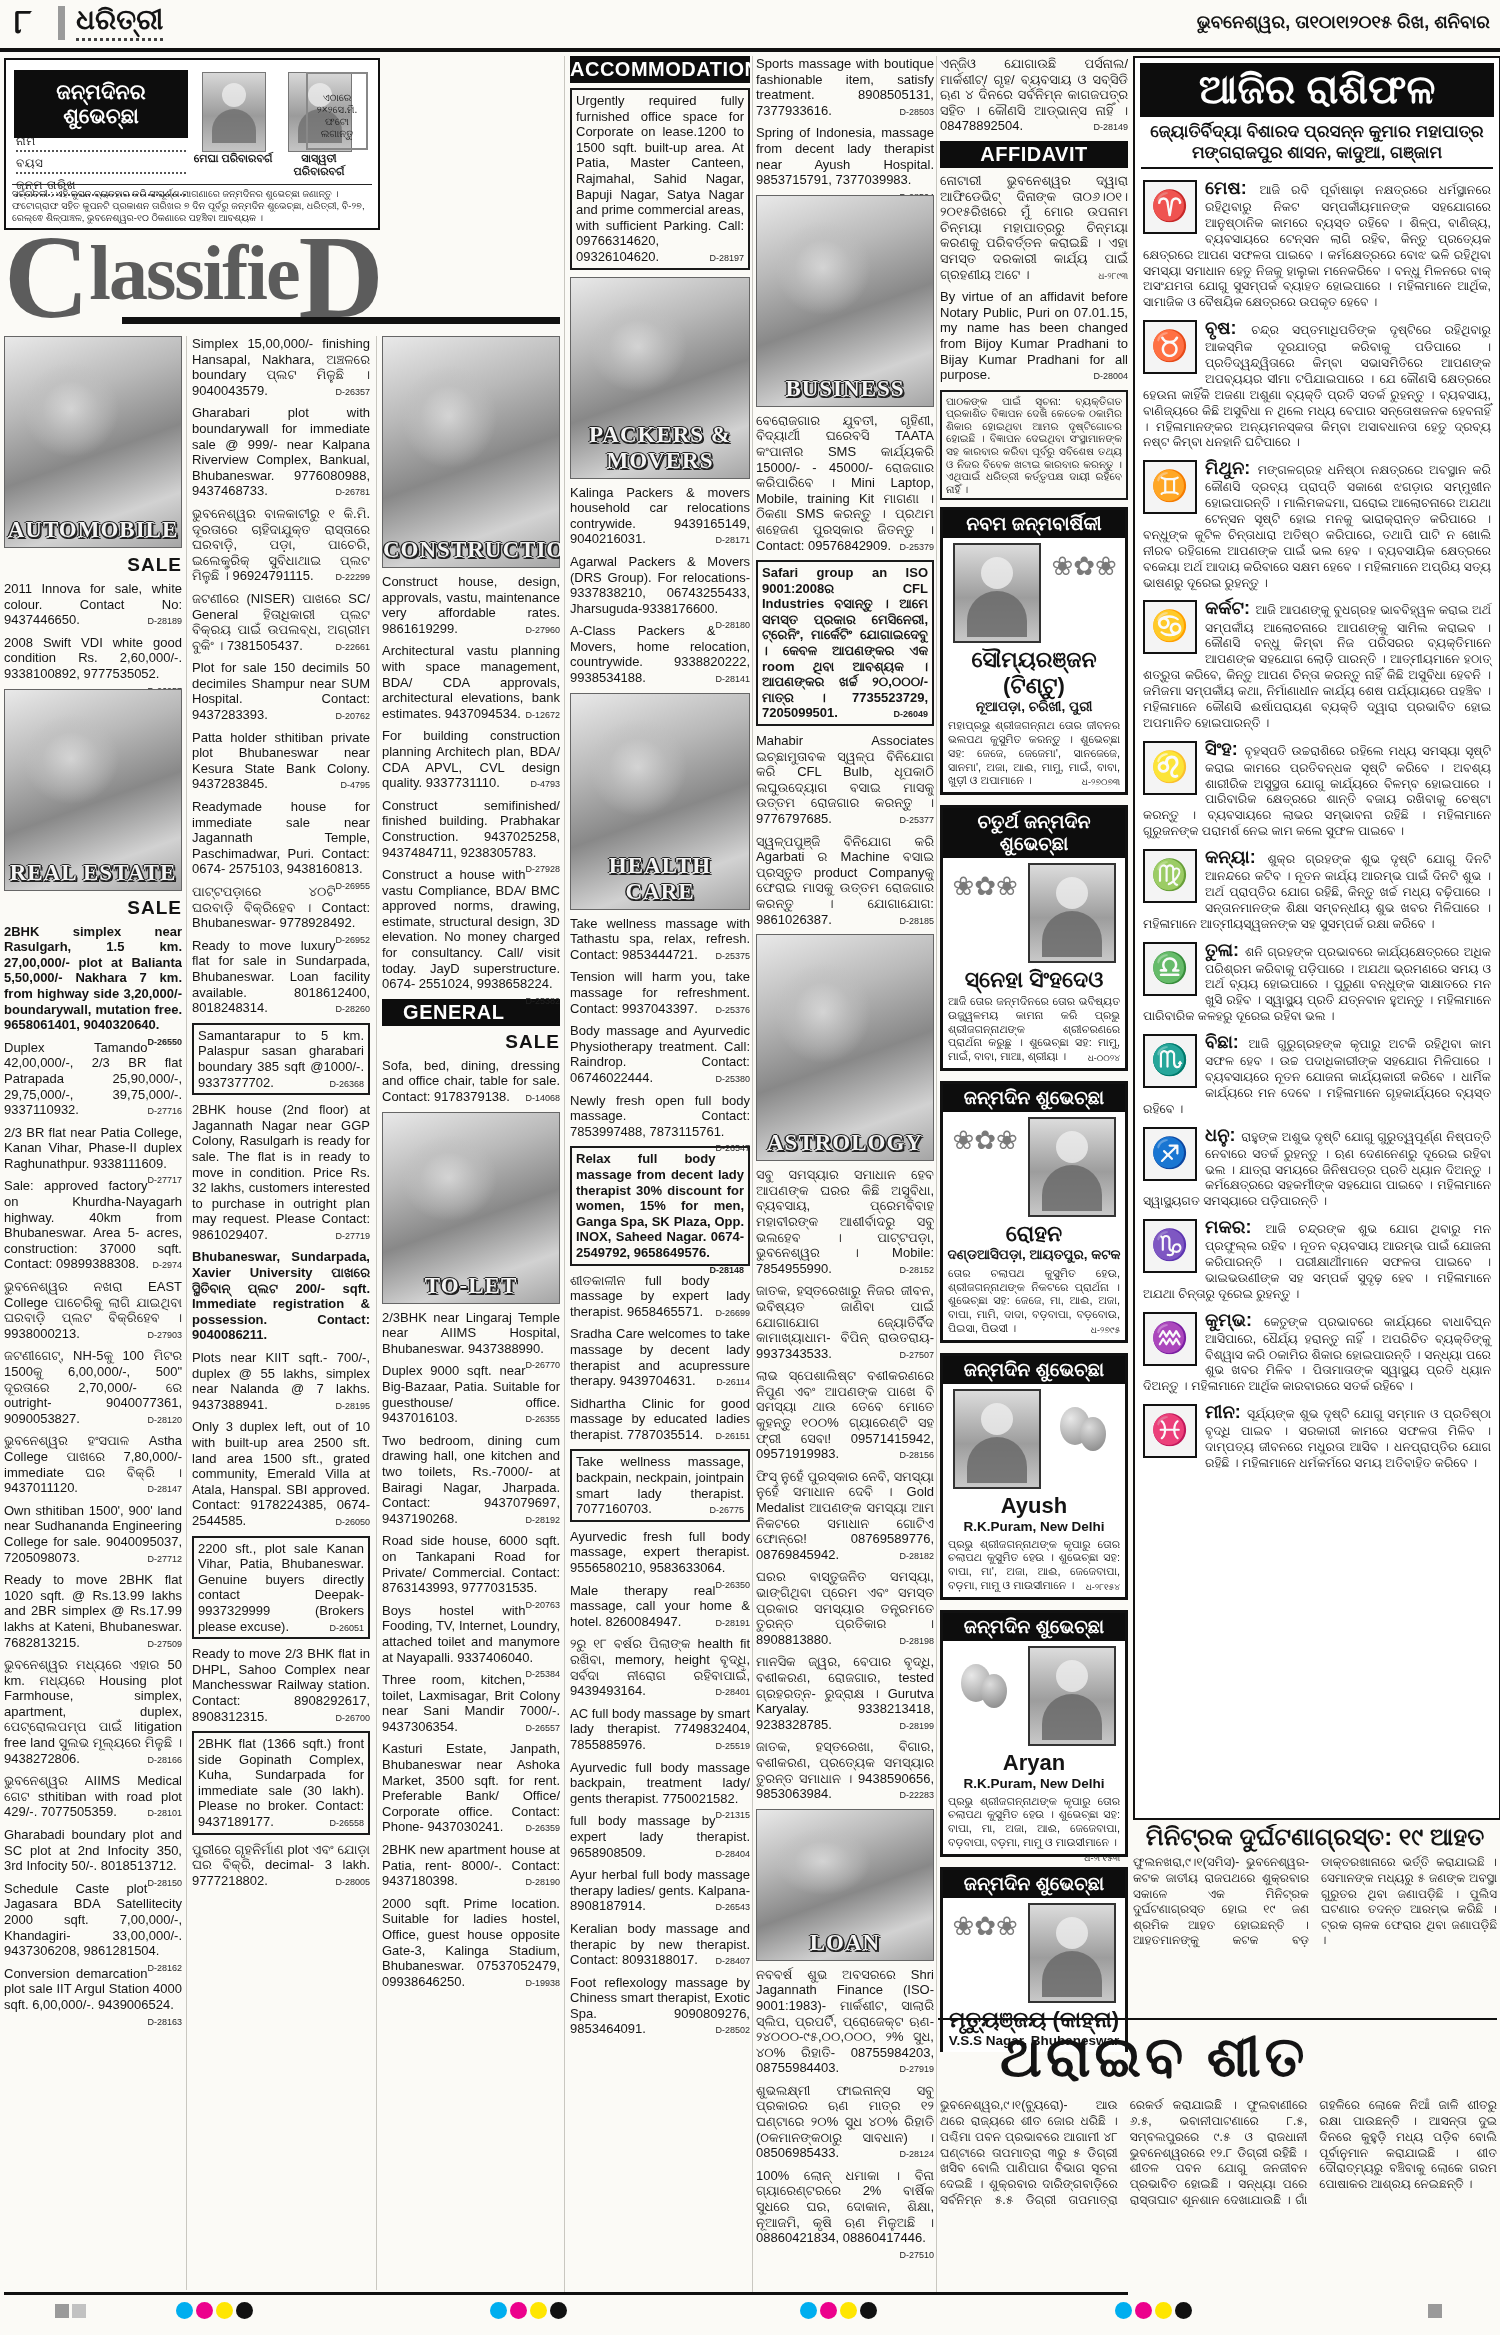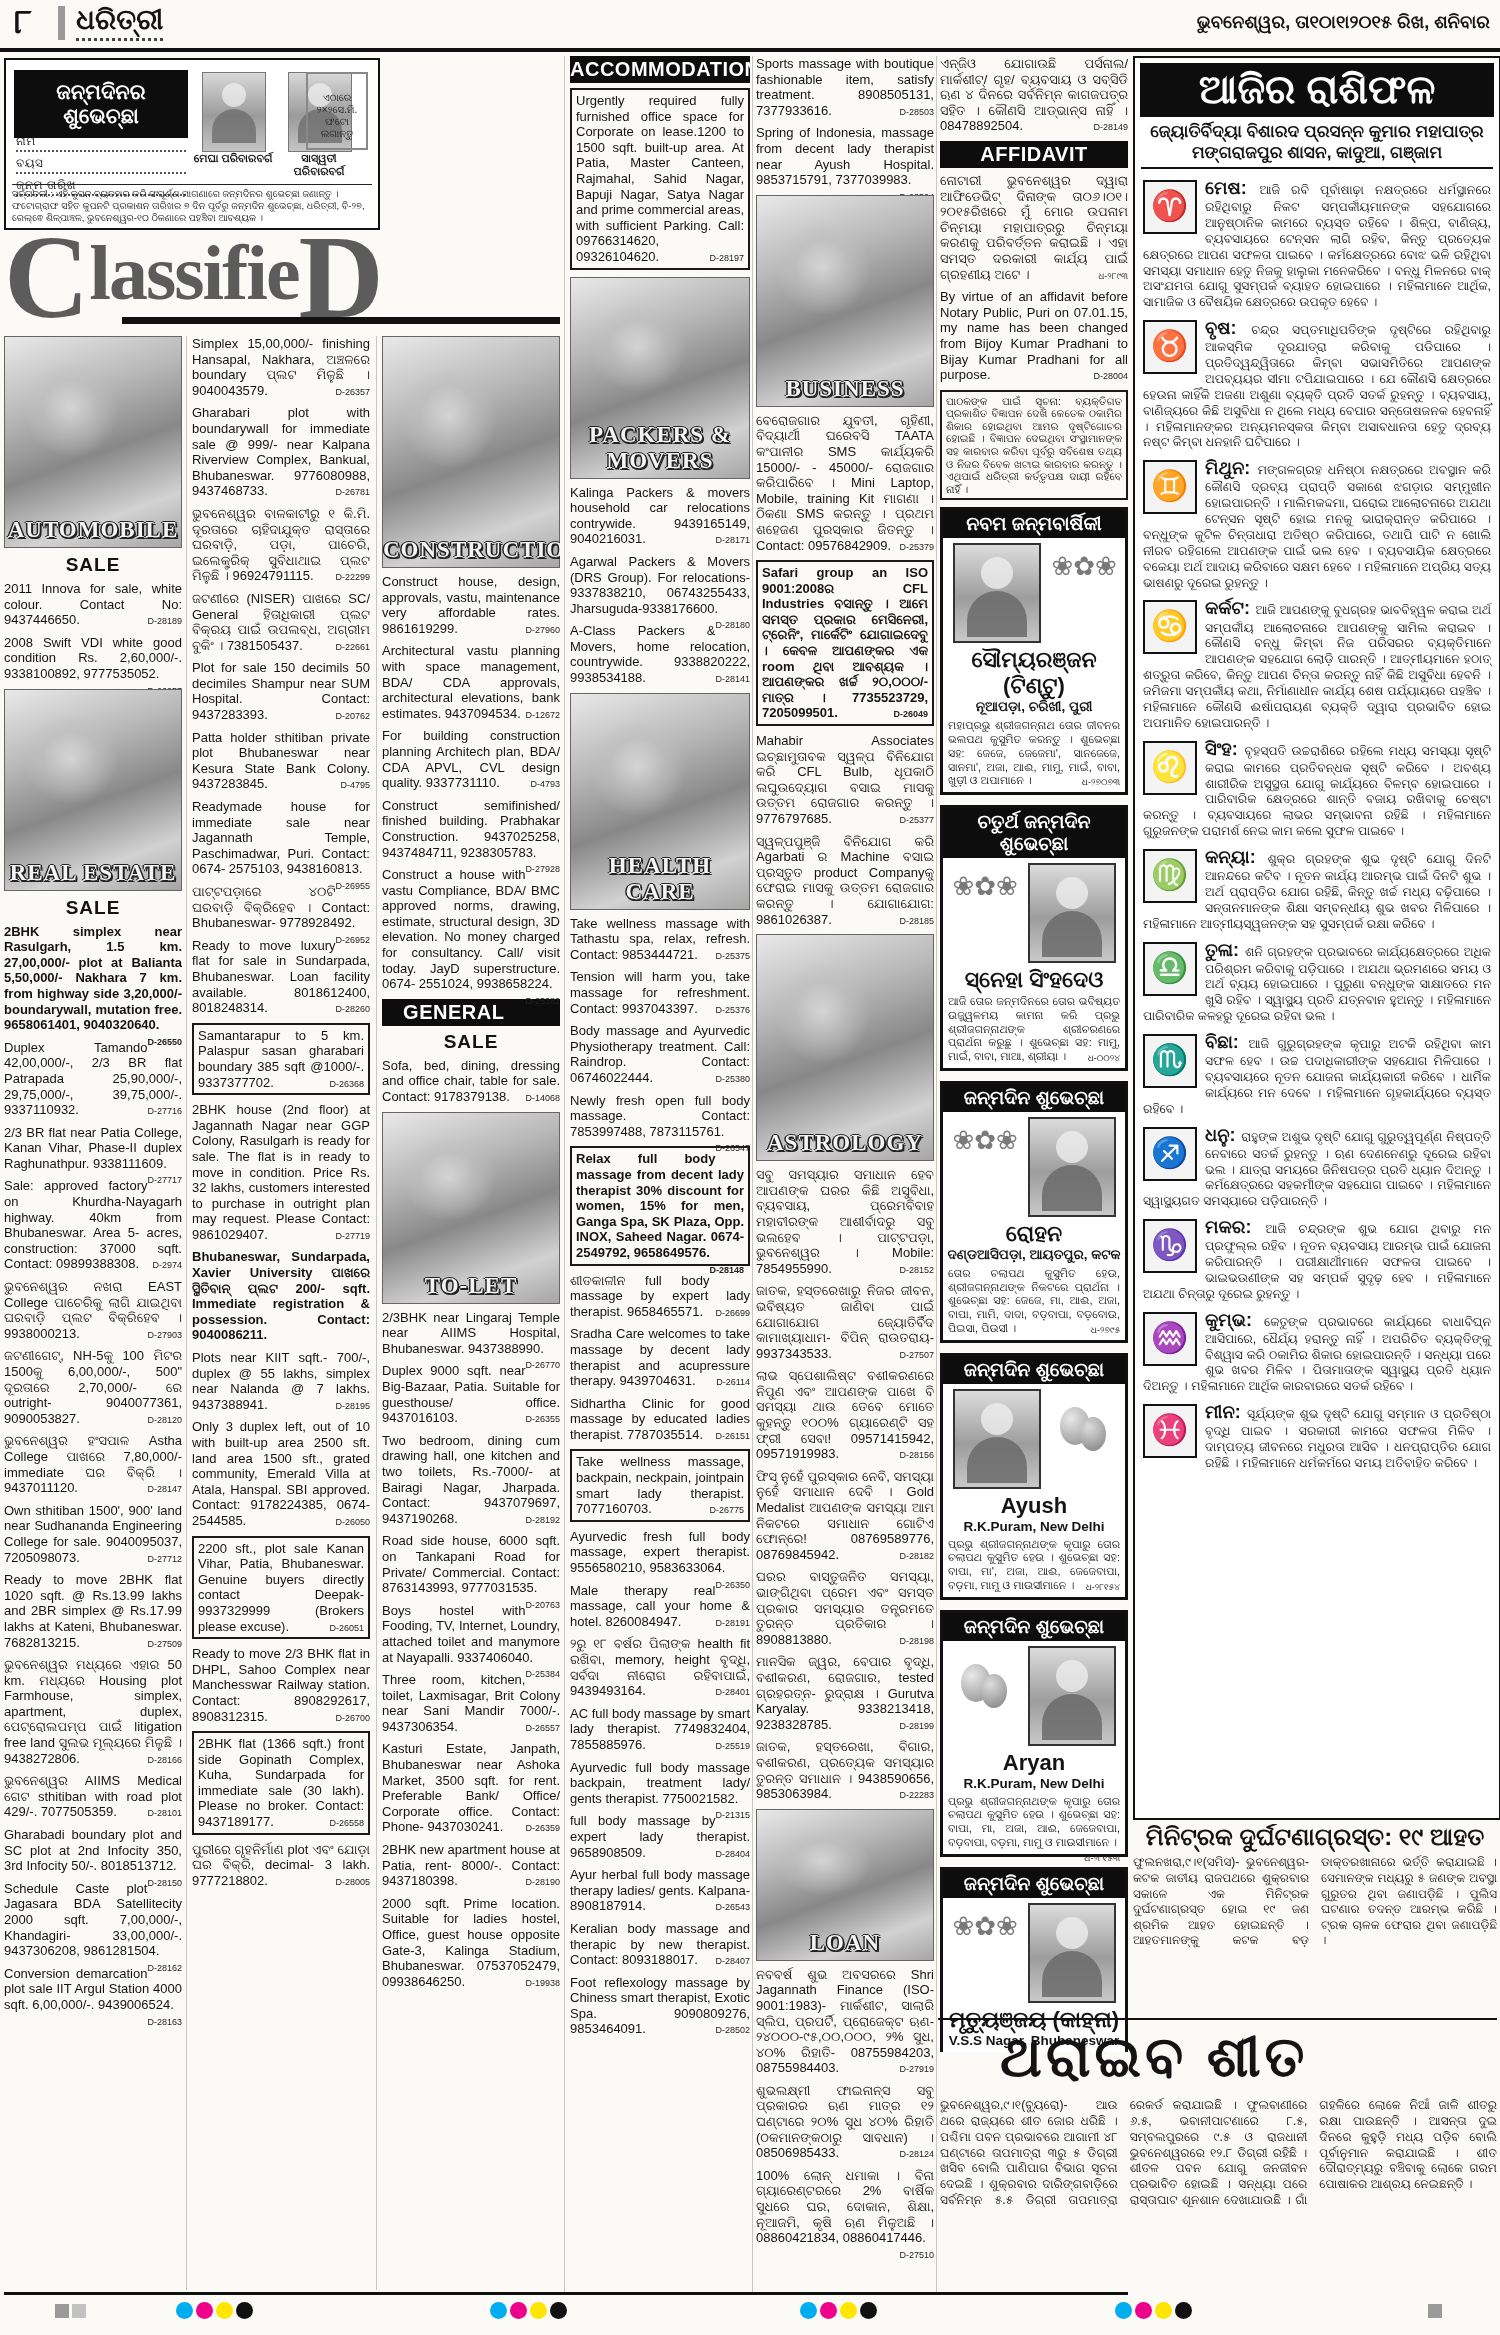--- a/index.html
+++ b/index.html
@@ -44,21 +44,21 @@
   #col4{left:570px; top:56px; width:180px;height:2234px;}
   #col5{left:756px; top:56px; width:178px;height:2234px;}
   #col6{left:940px; top:56px; width:188px;height:1996px;}
   .vr{position:absolute;top:56px;width:1px;height:2236px;background:#c9c7c0;}
   .ad{font-size:13px;line-height:1.2;text-align:justify;margin:0 0 7px 0;}
   .ad .adid{float:right;font-size:9px;color:#222;margin-top:4px;}
   .ad.bold{font-weight:bold;}
   .ad.boxed{border:2px solid #1a1a1a;padding:3px 4px;}
   .secbar{background:#0d0d0d;color:#fff;text-align:center;font-weight:bold;font-size:20px;
           padding:2px 0;margin:0 0 5px 0;letter-spacing:.5px;}
-  .sechead{text-align:center;font-weight:bold;font-size:19px;margin:2px 0 5px 0;letter-spacing:1px;}
+  .sechead{text-align:right;font-weight:bold;font-size:19px;margin:2px 0 5px 0;letter-spacing:1px;}
   .imgblock{position:relative;border:1px solid #666;margin:0 0 6px 0;
             background:linear-gradient(160deg,#e9e9e9 0%,#b9b9b9 30%,#888 55%,#d2d2d2 80%,#a5a5a5 100%);}
   .imgblock::before{content:"";position:absolute;left:10%;top:12%;width:55%;height:45%;
             background:radial-gradient(closest-side,#f2f2f2,#c0c0c0 60%,transparent 100%);opacity:.55;}
   .imglabel{position:absolute;left:0;right:0;bottom:4px;text-align:center;font-family:"Liberation Serif",serif;
             font-weight:bold;font-size:23px;letter-spacing:1px;color:#f4f4f4;
             text-shadow:-1.5px 0 #222,1.5px 0 #222,0 -1.5px #222,0 1.5px #222,2px 2px 0 #222;}
   
   .bday{border:3px solid #111;margin:0 0 10px 0;background:#fff;}
   .bday-head{background:#0d0d0d;color:#fff;font-weight:bold;font-size:19px;text-align:center;padding:3px 0;}

